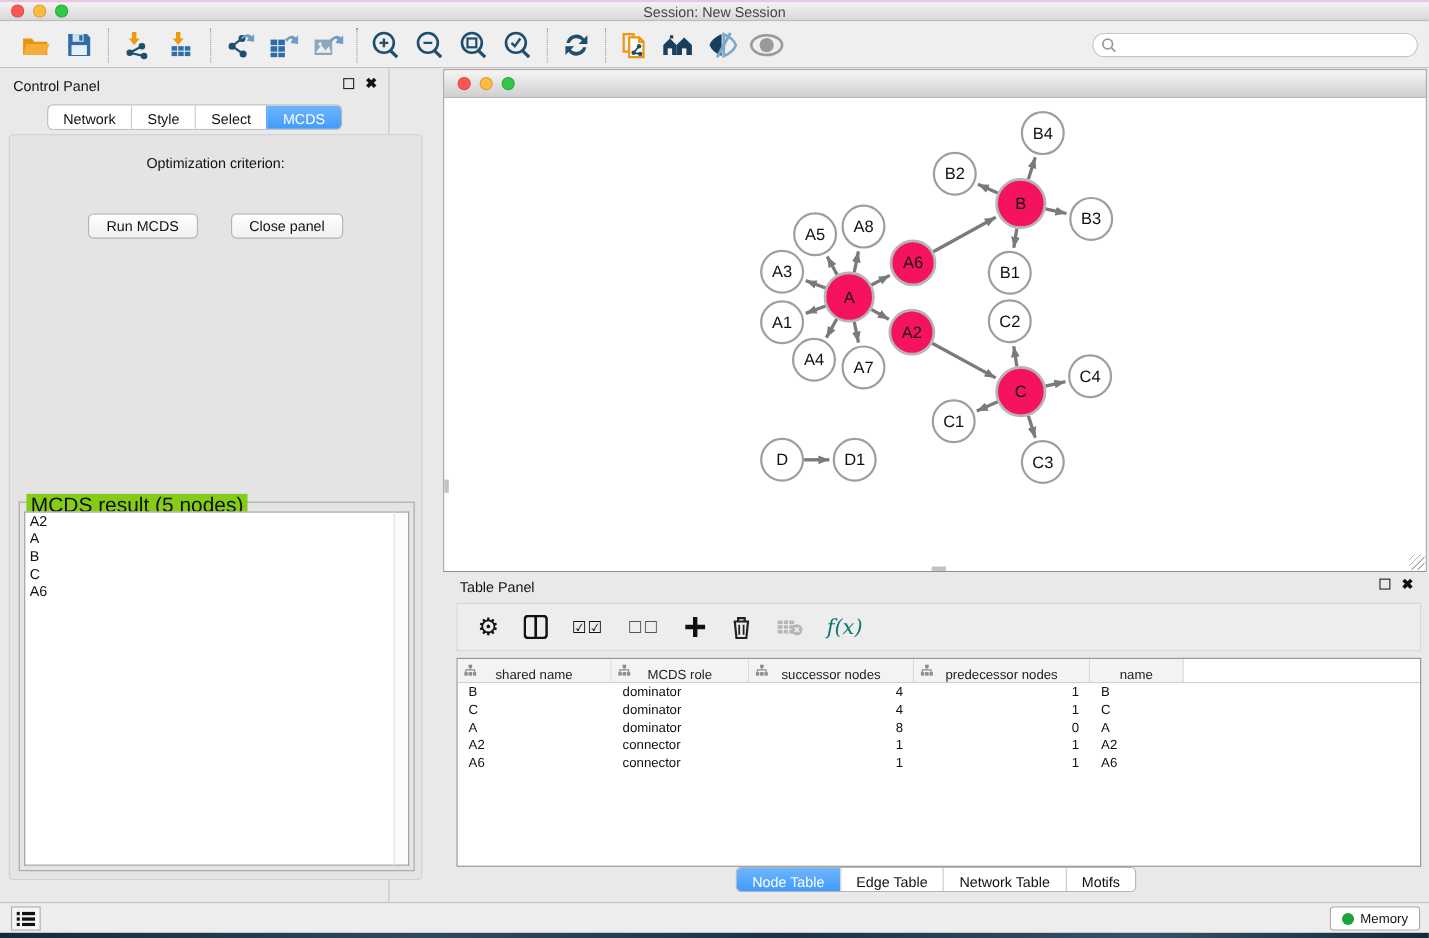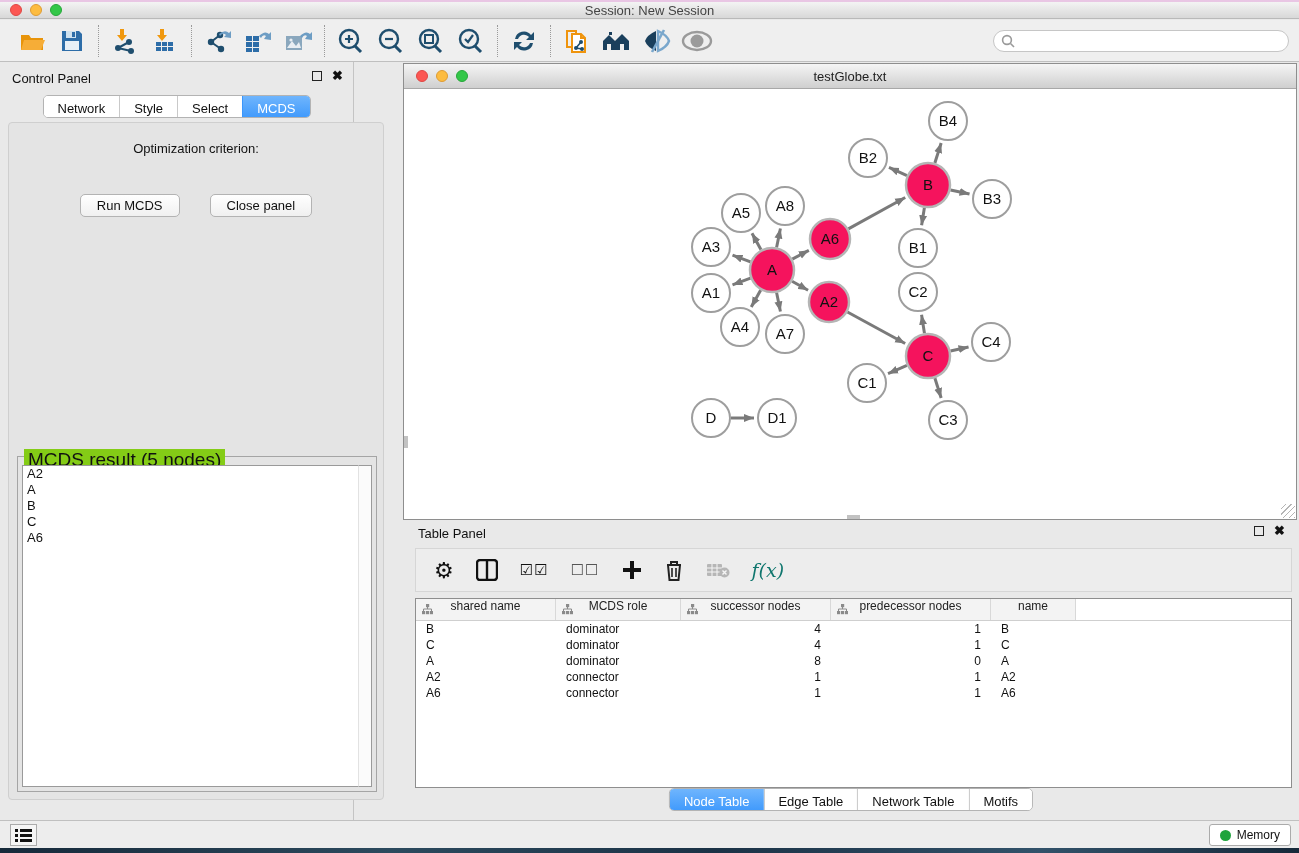--- a/index.html
+++ b/index.html
@@ -72,21 +72,21 @@
   .tp-head { position:absolute; left:15px; top:6px; font-size:13px; color:#111; }
   .tp-toolbar { position:absolute; left:12px; top:28px; width:877px; height:44px; background:#ededed;
     border:1px solid #d6d6d6; display:flex; align-items:center; gap:22px; padding-left:18px; }
   .tico { display:flex; align-items:center; justify-content:center; height:30px; }
   .gear-glyph { font-size:22px; color:#111; font-family:"DejaVu Sans", sans-serif; }
   .chk-glyph { font-size:15px; color:#111; letter-spacing:1px; font-family:"DejaVu Sans", sans-serif; }
   .fx-glyph { font-family:"DejaVu Serif", serif; font-style:italic; font-size:19px; color:#0f766e; }
 
   .data-table { position:absolute; left:12px; top:78px; width:877px; height:190px; background:#fff; border:1px solid #8e8e8e; overflow:hidden; }
   .thead { display:flex; height:22px; border-bottom:1px solid #cfcfcf; font-size:12px; color:#222; }
-  .th { background:#f3f3f3; border-right:1px solid #d8d8d8; display:flex; align-items:flex-start; justify-content:center; position:relative; }
+  .th { background:#f3f3f3; border-right:1px solid #d8d8d8; display:flex; align-items:flex-end; justify-content:center; position:relative; }
   .th .tree-ico { position:absolute; left:6px; top:5px; }
   .trow { display:flex; height:16px; font-size:12px; color:#111; }
   .td { padding:0 10px; line-height:16px; white-space:nowrap; overflow:hidden; }
   .td.num { text-align:right; }
 
   .tp-tabs { position:absolute; left:50%; transform:translateX(-50%); top:268px; display:flex; height:23px;
     border:1px solid #b3b3b3; border-radius:5px; overflow:hidden; background:#fff; }
 
   
   .statusbar { position:absolute; left:0; top:820px; width:1299px; height:28px; background:#ededed; border-top:1px solid #c0c0c0; }
@@ -290,21 +290,20 @@
   </div>
 </div>
 
 <div class="net-win">
   <div class="net-title">
     <div class="tl-dots">
       <span class="tl-dot tl-red"></span>
       <span class="tl-dot tl-yel"></span>
       <span class="tl-dot tl-grn"></span>
     </div>
-    <div class="name">testGlobe.txt</div>
   </div>
   <div class="net-canvas">
     <svg id="graph-svg" width="892" height="430" viewBox="0 0 892 430">
         <defs>
           <marker id="arr" markerWidth="11" markerHeight="9" refX="10" refY="4.5" orient="auto" markerUnits="userSpaceOnUse">
             <path d="M0,0.5 L10,4.5 L0,8.5 Z" fill="#7a7a7a"></path>
           </marker>
         </defs>
         <line x1="346.4789624129428" y1="189.11448958200518" x2="328.5210375870572" y2="195.88551041799482" stroke="#7a7a7a" stroke-width="3" marker-end="url(#arr)"></line>
         <line x1="346.4789624129428" y1="172.88551041799482" x2="328.5210375870572" y2="166.11448958200518" stroke="#7a7a7a" stroke-width="3" marker-end="url(#arr)"></line>

